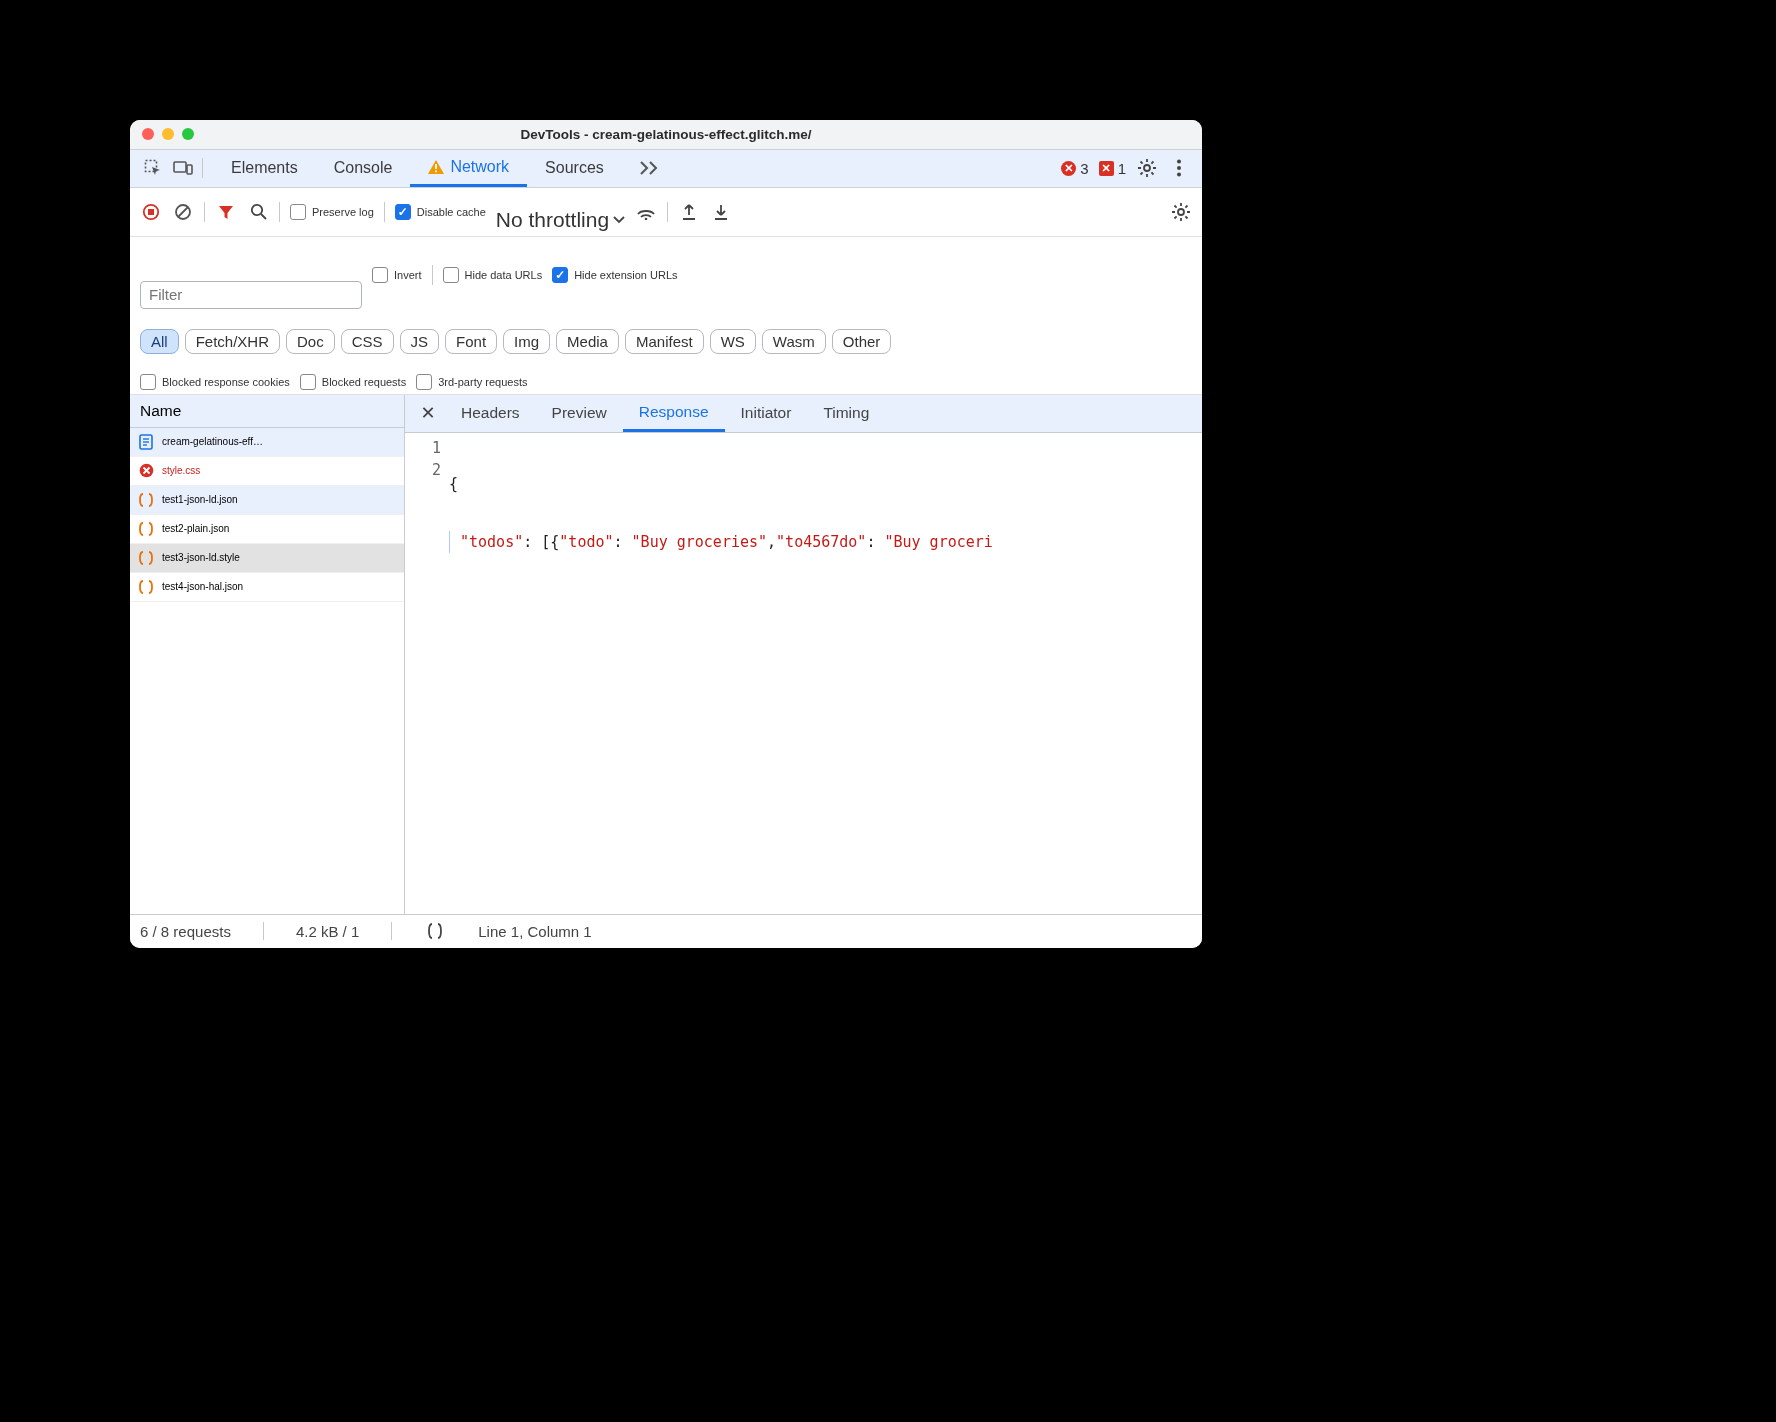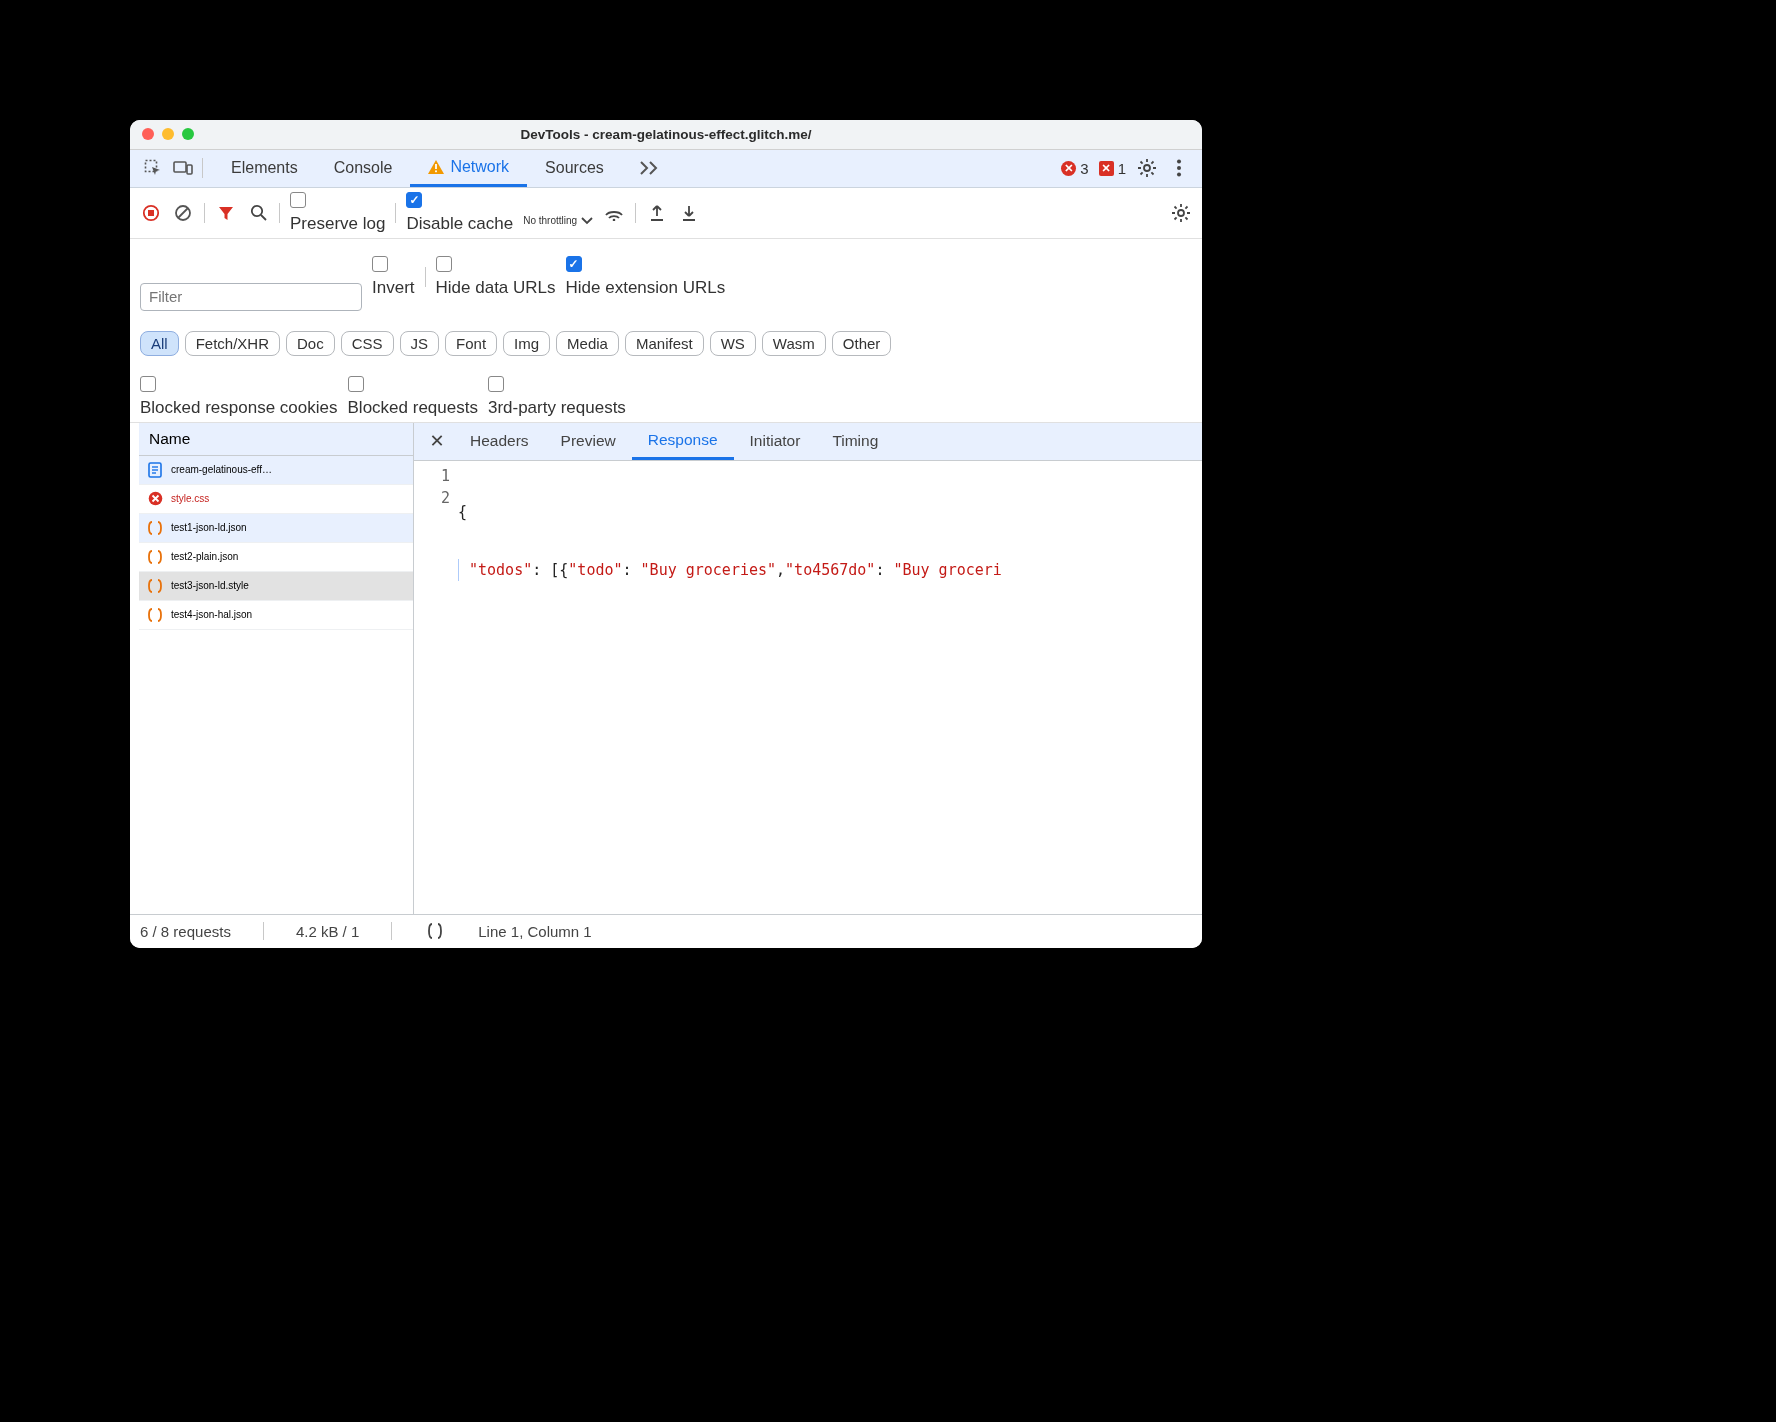--- a/index.html
+++ b/index.html
@@ -79,44 +79,43 @@
       min-height: 36px;
       background: #fff;
       display: flex;
       align-items: center;
       padding: 4px 10px;
       gap: 10px;
       border-bottom: 1px solid #e0e0e0;
       flex-wrap: wrap;
     }
     .divider { width:1px; height:20px; background:#c8c8c8; }
-    .checkbox-row { display:flex; gap:6px; font-size:17px; color:#333;flex-direction:column; }
+    .checkbox-row { display:flex; align-items:center; gap:6px; font-size:11px; color:#333; }
     .cb {
       width:16px; height:16px; border:1.5px solid #888; border-radius:3px; background:#fff;
       display:flex; align-items:center; justify-content:center;
     }
     .cb.checked { background:#1a73e8; border-color:#1a73e8; }
     .cb.checked::after { content:"✓"; color:#fff; font-size:12px; font-weight:bold; }
-    .throttle-select { display:flex; align-items:center; gap:4px; font-size:10px; color:#333;margin-top:16px; }
+    .throttle-select { display:flex; align-items:center; gap:4px; font-size:21px; color:#333;margin-top:16px; }
     .filter-input {
       width: 222px; height: 28px; border:1px solid #aeb4bb; border-radius:4px; padding:0 8px;
       font-size:15px; color:#666;margin-top:40px;
     }
     .type-filters { display:flex; gap:6px; flex-wrap:wrap; align-items:center; }
     .type-pill {
       padding: 3px 10px; border:1px solid #b6b9bd; border-radius:8px; font-size:15px; color:#333; background:#fff;
       cursor:pointer;
     }
     .type-pill.active { background:#cfe3fb; border-color:#8faee0; color:#1a3d7a; }
     
     .split {
       flex: 1;
       display: flex;
       min-height: 0;
-      padding-left: 9px;
     }
     .requests-pane {
       width: 275px; border-right:1px solid #c8ccd0; display:flex; flex-direction:column; background:#fff;
     }
     .requests-header {
       padding: 7px 10px; background:#e8f0fe; font-size:15.5px; font-weight:500; border-bottom:1px solid #c8ccd0;
     }
     .request-row {
       padding: 6px 8px; display:flex; align-items:center; gap:8px; font-size:10px;
       border-bottom:1px solid #eef0f2; cursor:pointer; white-space:nowrap; overflow:hidden; text-overflow:ellipsis;

